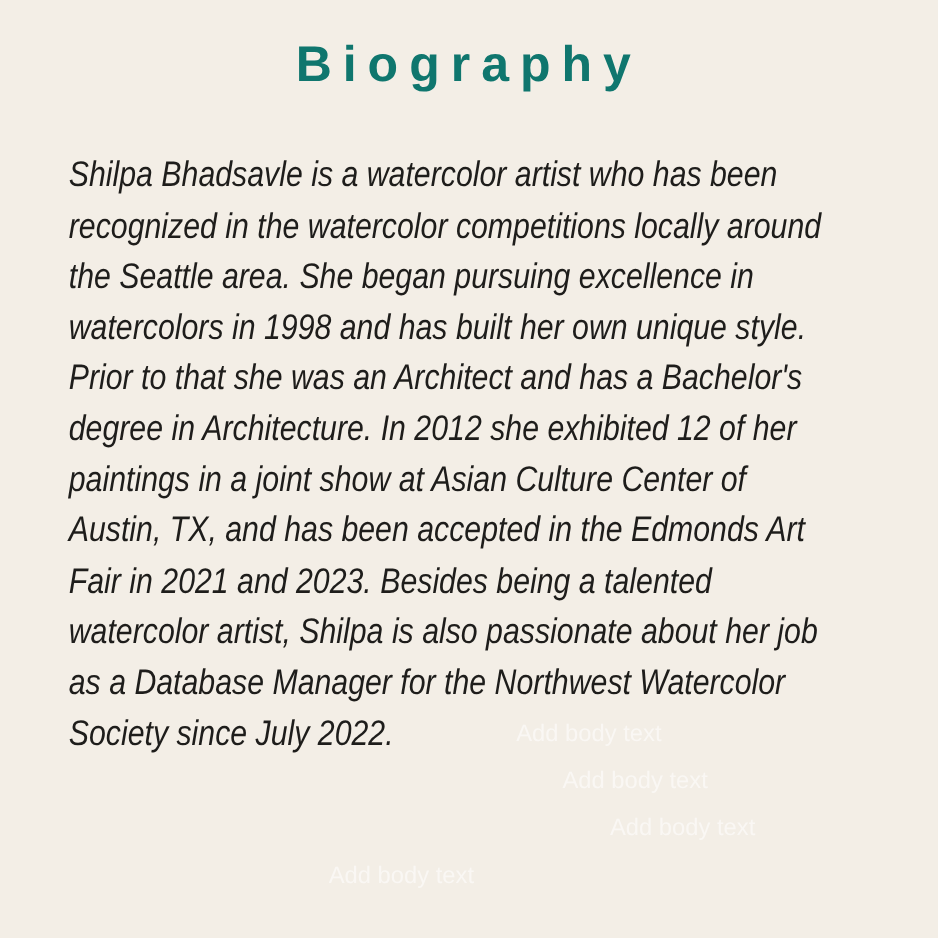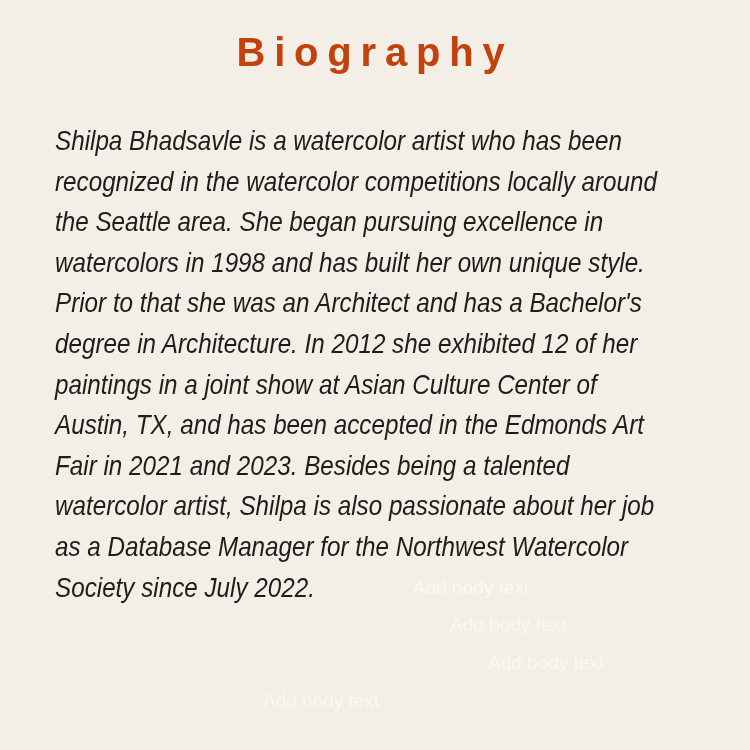--- a/index.html
+++ b/index.html
@@ -19,21 +19,21 @@
     position: absolute;
     top: 30px;
     left: 0;
     width: 100%;
     margin: 0;
     text-align: center;
     font-family: "Liberation Sans", sans-serif;
     font-weight: bold;
     font-size: 40px;
     letter-spacing: 0.22em;
-    color: #c2410c;
+    color: #0f766e;
   }
   .body-text {
     position: absolute;
     left: 55px;
     top: 120px;
     width: 810px;
     font-family: "Liberation Sans", sans-serif;
     font-style: italic;
     font-size: 28.5px;
     line-height: 40.6px;

